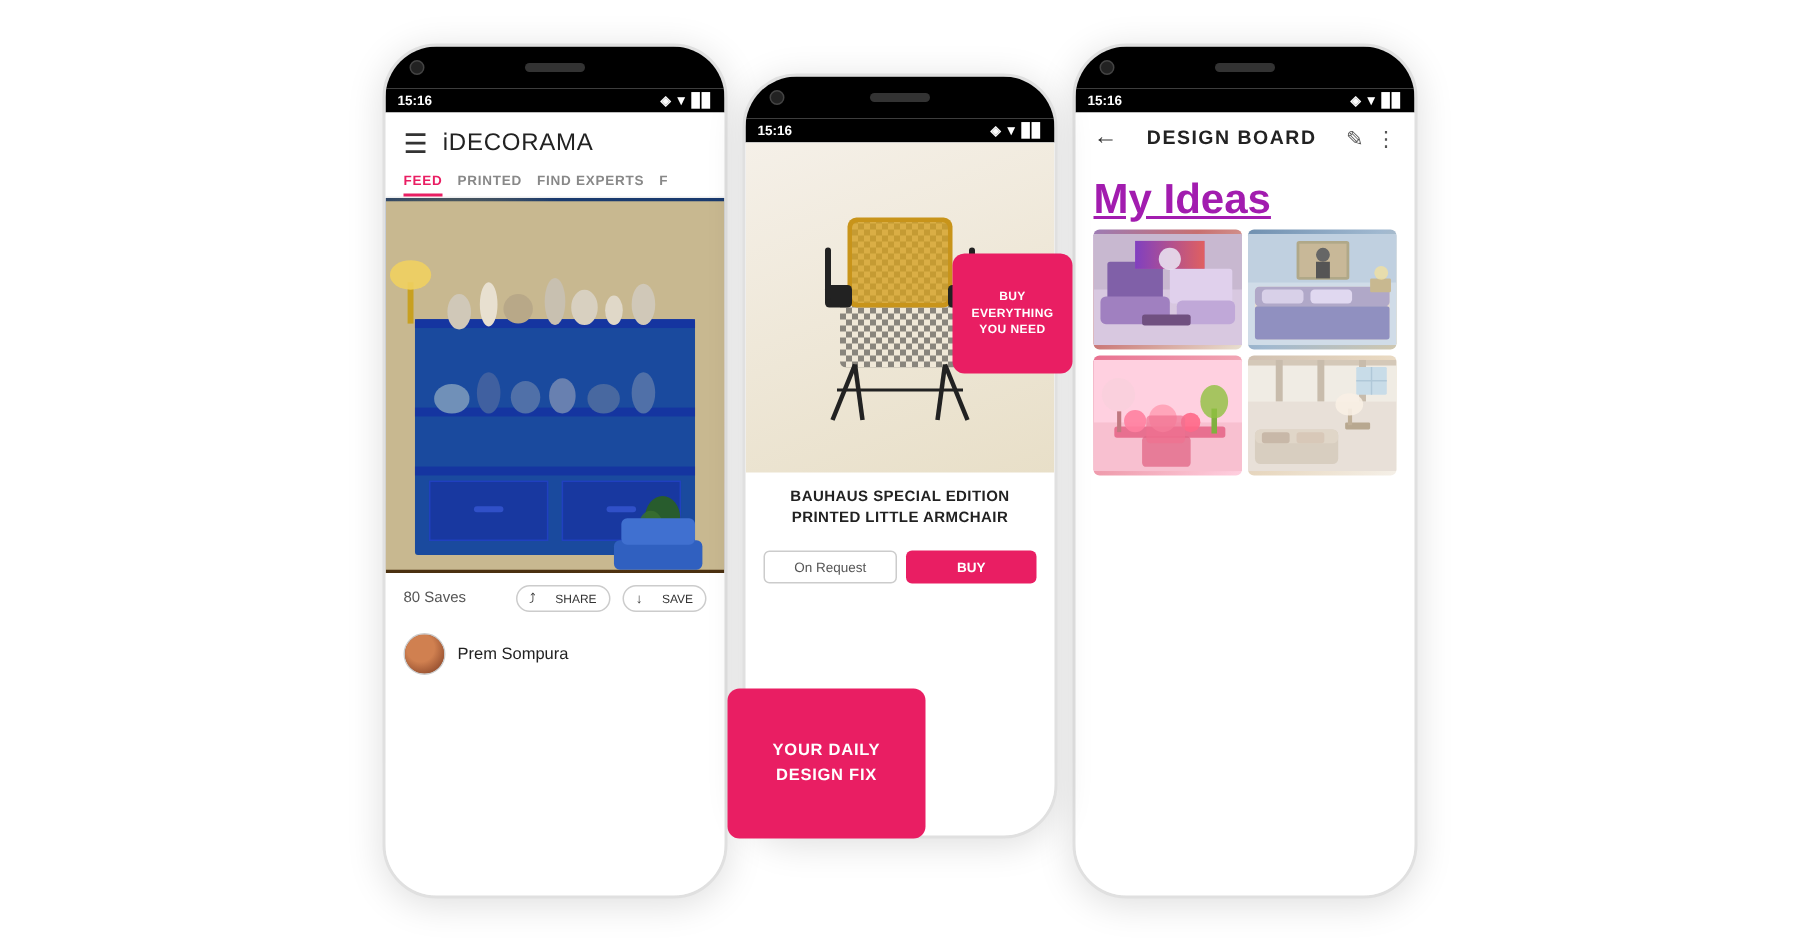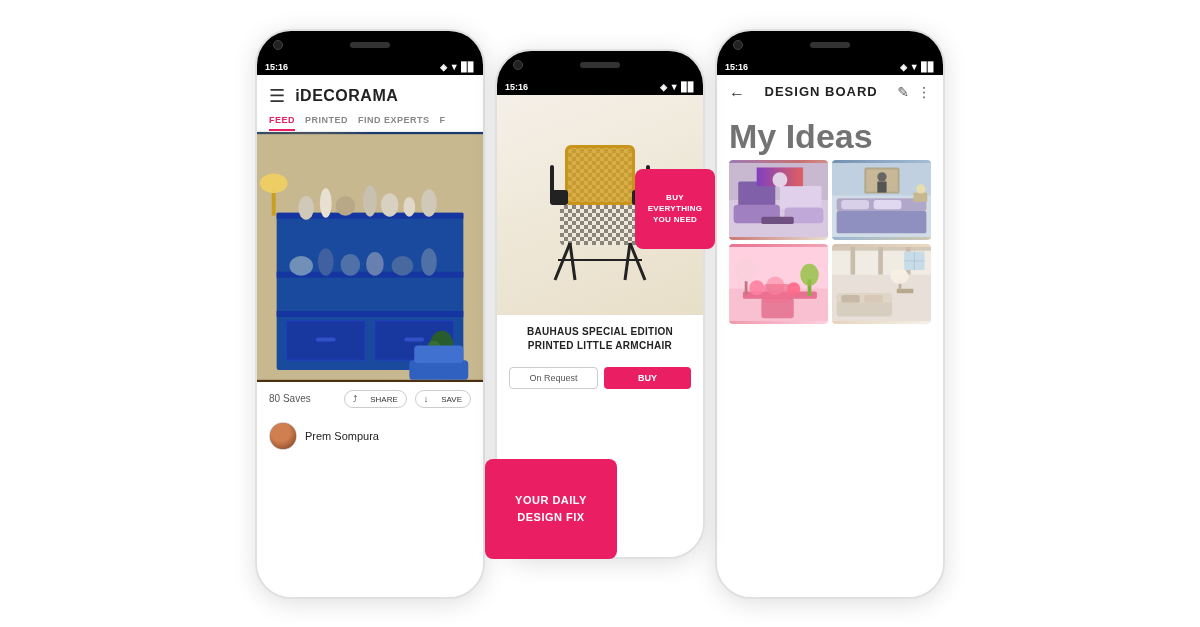--- a/index.html
+++ b/index.html
@@ -88,21 +88,21 @@
       width: 230px;
       height: 570px;
     }
     .phone-1 .app-header {
       display: flex;
       align-items: center;
       padding: 10px 12px 4px 12px;
       gap: 10px;
     }
     .hamburger { font-size: 18px; color: #333; cursor: pointer; }
-    .app-title { font-size: 16px; font-weight: bold; color: #222; letter-spacing: 0.5px; }
+    .app-title { font-size: 16px; font-weight: normal; color: #222; letter-spacing: 0.5px; }
     .nav-tabs {
       display: flex;
       border-bottom: 1px solid #eee;
       padding: 0 12px;
       gap: 10px;
     }
     .nav-tab {
       font-size: 9px;
       font-weight: bold;
       color: #888;
@@ -245,21 +245,21 @@
     .design-board-header {
       display: flex;
       align-items: center;
       padding: 8px 12px;
       gap: 8px;
     }
     .back-arrow { font-size: 16px; color: #333; cursor: pointer; }
     .design-board-title { font-size: 13px; font-weight: bold; color: #222; letter-spacing: 1px; flex: 1; text-align: center; }
     .header-icons { display: flex; gap: 8px; align-items: center; }
     .edit-icon, .more-icon { font-size: 14px; color: #555; cursor: pointer; }
-    .my-ideas-title { font-size: 34px; font-weight: bold; color: #737373; padding: 8px 12px 4px; }
+    .my-ideas-title { font-size: 28px; font-weight: bold; color: #a21caf; padding: 8px 12px 4px; text-decoration: underline; }
     .see-photos-label { font-size: 10px; font-weight: bold; color: #555; padding: 4px 12px 6px; letter-spacing: 0.3px; }
     .photo-grid {
       display: grid;
       grid-template-columns: 1fr 1fr;
       gap: 4px;
       padding: 0 12px;
     }
     .photo-cell {
       height: 80px;
       border-radius: 4px;

